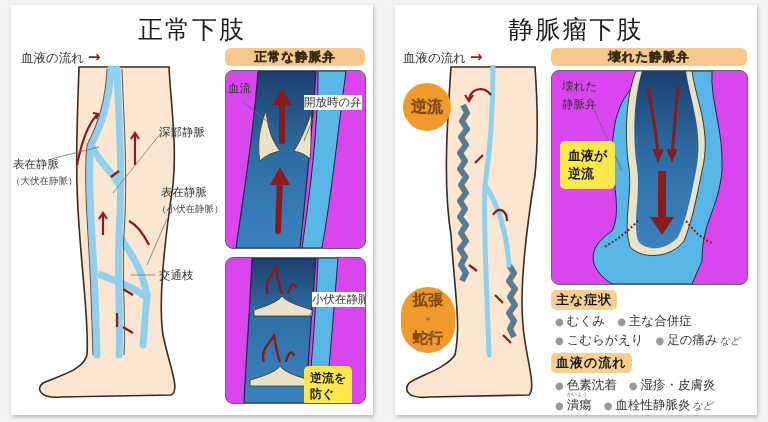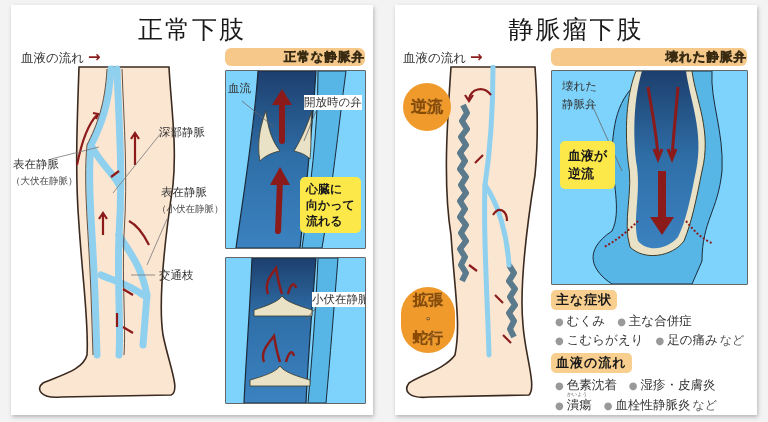--- a/index.html
+++ b/index.html
@@ -14,44 +14,44 @@
   #panel-left { left: 11px; }
   #panel-right { left: 395px; }
   .title {
     position: absolute; top: 8px; left: 0; width: 100%; text-align: center;
     font-size: 25px; font-weight: normal; color: #1a1a1a; letter-spacing: 2px;
   }
   .flow-label { position: absolute; top: 43px; left: 10px; font-size: 12.5px; color: #333; }
   .flow-label .arr { color: #8b1a1a; font-weight: bold; font-size: 15px; margin-left: 4px; }
   .section-bar {
     position: absolute; height: 18px; background: #f6c98a; border-radius: 6px;
-    text-align: right; font-size: 12.5px; font-weight: bold; color: #fff; line-height: 18px;
+    text-align: center; font-size: 12.5px; font-weight: bold; color: #fff; line-height: 18px;
     -webkit-text-stroke: 0.6px #3a2a10; letter-spacing: 1px;
   }
   .inset {
-    position: absolute; border: 1.5px solid #666; border-radius: 1px; background: #7dd3fc; overflow: hidden;
+    position: absolute; border: 1.5px solid #666; border-radius: 8px; background: #d946ef; overflow: hidden;
   }
   .lbl { position: absolute; font-size: 11.5px; color: #333; white-space: nowrap; }
   .lbl.small { font-size: 9.5px; color: #444; }
   .callout-y {
     position: absolute; background: #fde84a; border-radius: 5px; font-weight: bold;
     font-size: 12px; color: #1a1a1a; padding: 4px 6px; line-height: 16px;
   }
   .orange-bubble {
     position: absolute; background: #ef9a2a; color: #fff; border-radius: 50%;
     font-weight: bold; text-align: center; -webkit-text-stroke: 0.5px #8a4a00;
   }
   .tag {
     position: absolute; background: #f8cf8e; border-radius: 5px; font-weight: bold;
     font-size: 13px; color: #1a1a1a; padding: 1px 5px; letter-spacing: 1px;
   }
   .list-line { position: absolute; font-size: 12.5px; color: #333; white-space: nowrap; }
   .list-line .dot { color: #999; font-size: 10px; margin-right: 3px; }
   .list-line .gap { display: inline-block; width: 12px; }
-  .list-line .nado { font-size: 12px; color: #555; margin-left: 2px; }
+  .list-line .nado { font-size: 10px; color: #555; margin-left: 2px; font-style: italic; }
   svg { position: absolute; }
 </style>
 </head>
 <body>
 
 <div class="panel" id="panel-left">
   <div class="title">正常下肢</div>
   <div class="flow-label">
     <span>血液の流れ</span><span class="arr">→</span>
   </div>
@@ -125,25 +125,20 @@
       </g>
       <g fill="#8b1a1a">
         <polygon points="46,34 56,18 66,34"></polygon>
           <polygon points="44,114 54,96 64,114"></polygon>
       </g>
       <line x1="16" y1="30" x2="48" y2="56" stroke="#666" stroke-width="0.8"></line>
       <line x1="90" y1="40" x2="78" y2="70" stroke="#666" stroke-width="0.8"></line>
     </svg>
     <div class="lbl" style="left:2px;top:10px">血流</div>
     <div class="lbl" style="left:78px;top:24px;background:#fff">開放時の弁</div>
-    <div class="callout-y" style="left:74px;top:106px">
-      <div>心臓に</div>
-      <div>向かって</div>
-      <div>流れる</div>
-    </div>
   </div>
 
   <div class="inset" style="left:214px;top:252px;width:139px;height:145px">
     <svg width="139" height="145" style="left:0;top:0" viewBox="0 0 139 145">
       <defs>
         <linearGradient id="vg2" x1="0" y1="0" x2="0" y2="1">
           <stop offset="0" stop-color="#1d3f6e"></stop>
             <stop offset="0.4" stop-color="#2f6fa8"></stop>
             <stop offset="1" stop-color="#3b82c0"></stop>
         </linearGradient>
@@ -156,20 +151,24 @@
       </g>
       <g fill="none" stroke="#8b1a1a" stroke-width="2.4">
         <path d="M42,36 C38,26 44,18 50,10 C52,22 54,30 56,36"></path>
         <path d="M62,36 C64,28 68,22 70,30"></path>
         <path d="M38,104 C34,94 42,86 48,78 C50,90 52,98 54,104"></path>
         <path d="M60,104 C62,96 66,90 68,98"></path>
       </g>
       <line x1="96" y1="42" x2="80" y2="62" stroke="#666" stroke-width="0.8"></line>
     </svg>
     <div class="lbl" style="left:86px;top:34px;background:#fff">小伏在静脈</div>
+    <div class="callout-y" style="left:78px;top:108px">
+      <div>逆流を</div>
+      <div>防ぐ</div>
+    </div>
   </div>
 </div>
 
 <div class="panel" id="panel-right">
   <div class="title">静脈瘤下肢</div>
   <div class="flow-label" style="left:8px">
     <span>血液の流れ</span><span class="arr">→</span>
   </div>
 
   <svg width="160" height="340" style="left:4px;top:60px" viewBox="0 0 160 340">

